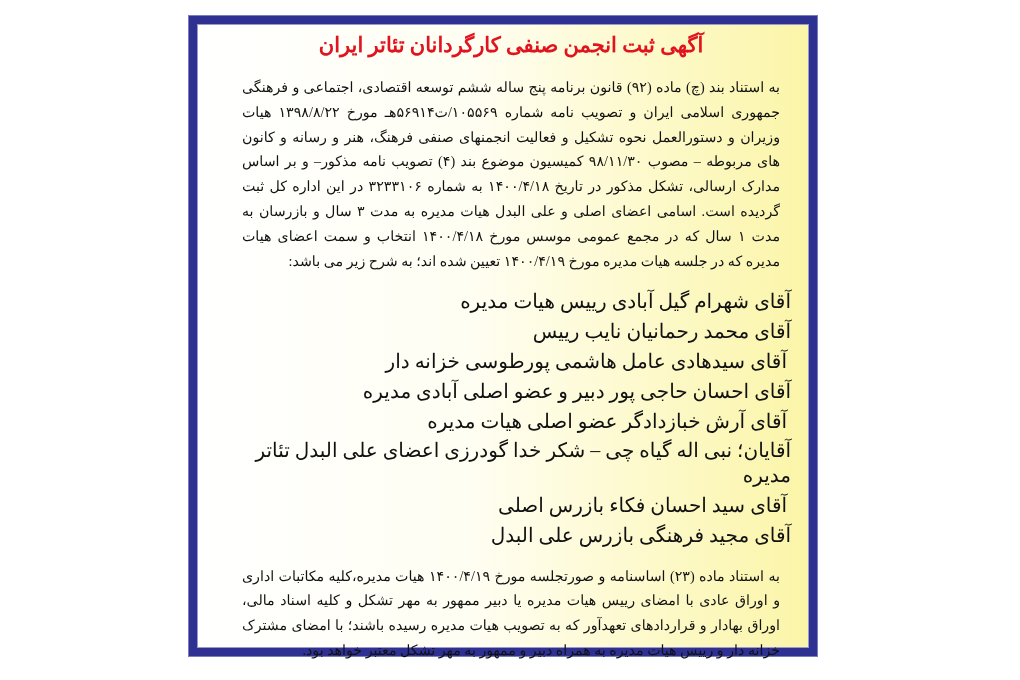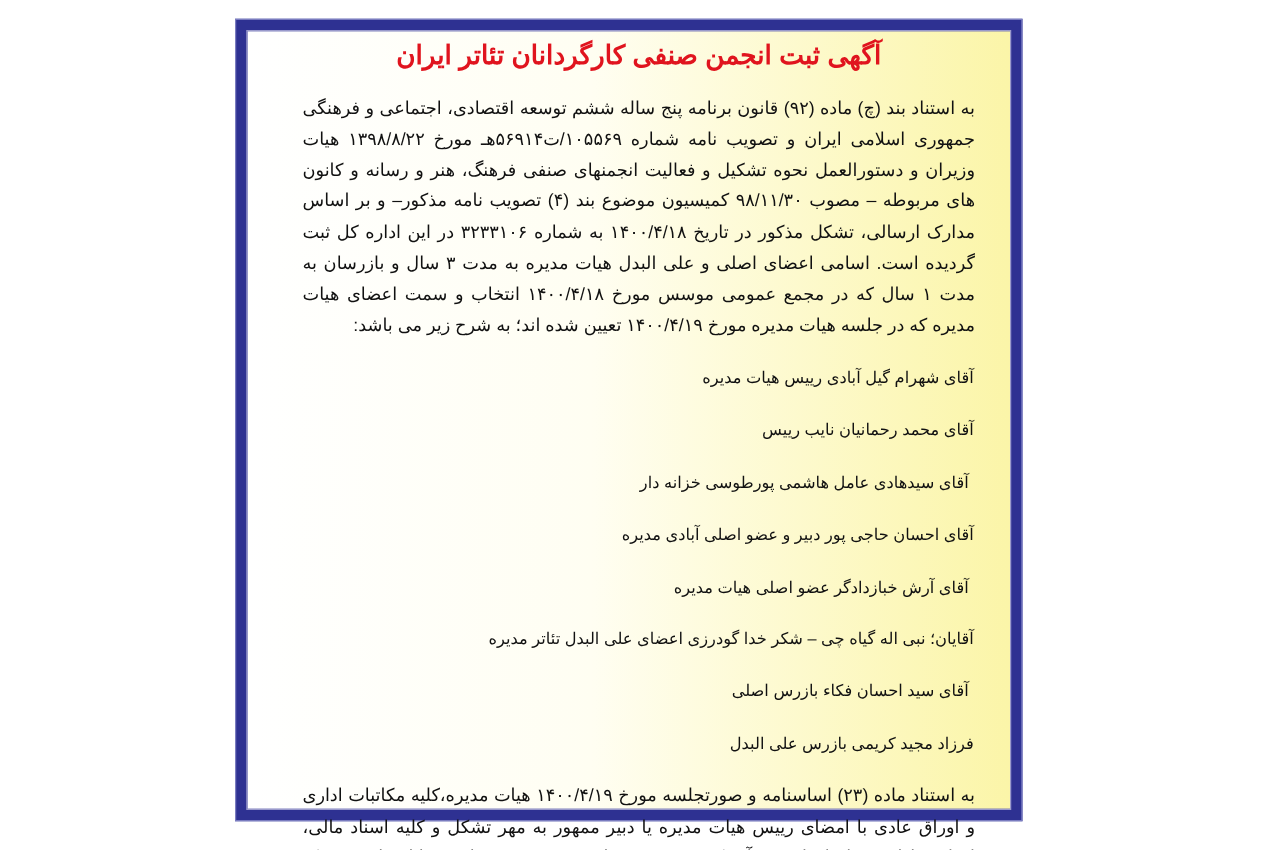--- a/index.html
+++ b/index.html
@@ -22,21 +22,21 @@
       padding: 8px;
     }
     .ad-inner {
       width: 100%;
       height: 100%;
       box-sizing: border-box;
       background: linear-gradient(to right, #ffffff 0%, #fffef2 45%, #fbf5a8 100%);
       border: 1px solid #9a9acc;
       direction: rtl;
       padding: 6px 12px 0 28px;
-      font-family: Liberation Sans, sans-serif;
+      font-family: Liberation Serif, serif;
       color: #111111;
     }
     .ad-title {
       text-align: center;
       color: #e0141e;
       font-weight: bold;
       font-size: 21px;
       line-height: 28px;
       margin: 0 0 1px 0;
     }
@@ -47,23 +47,23 @@
       text-align-last: right;
       margin: 16px;
       word-spacing: 0px;
     }
     .ad-list {
       list-style: none;
       margin: 0;
       padding: 0;
     }
     .ad-list li {
-      font-size: 13px;
+      font-size: 20px;
       line-height: 24.8px;
-      margin: 17px;
+      margin: 5px;
       padding: 0;
     }
     .ad-list li.indent {
       padding-right: 4px;
       text-align: right;
     }
     .ad-signature {
       color: #e6007e;
       font-weight: bold;
       font-size: 17px;
@@ -80,17 +80,17 @@
     <div class="ad-title">آگهی ثبت انجمن صنفی کارگردانان تئاتر ایران</div>
     <p class="ad-para">به استناد بند (چ) ماده (۹۲) قانون برنامه پنج ساله ششم توسعه اقتصادی، اجتماعی و فرهنگی جمهوری اسلامی ایران و تصویب نامه شماره ۱۰۵۵۶۹/ت۵۶۹۱۴هـ مورخ ۱۳۹۸/۸/۲۲ هیات وزیران و دستورالعمل نحوه تشکیل و فعالیت انجمنهای صنفی فرهنگ، هنر و رسانه و کانون های مربوطه – مصوب ۹۸/۱۱/۳۰ کمیسیون موضوع بند (۴) تصویب نامه مذکور– و بر اساس مدارک ارسالی، تشکل مذکور در تاریخ ۱۴۰۰/۴/۱۸ به شماره ۳۲۳۳۱۰۶ در این اداره کل ثبت گردیده است. اسامی اعضای اصلی و علی البدل هیات مدیره به مدت ۳ سال و بازرسان به مدت ۱ سال که در مجمع عمومی موسس مورخ ۱۴۰۰/۴/۱۸ انتخاب و سمت اعضای هیات مدیره که در جلسه هیات مدیره مورخ ۱۴۰۰/۴/۱۹ تعیین شده اند؛ به شرح زیر می باشد:</p>
     <ul class="ad-list">
       <li>آقای شهرام گیل آبادی رییس هیات مدیره</li>
       <li>آقای محمد رحمانیان نایب رییس</li>
       <li class="indent">آقای سیدهادی عامل هاشمی پورطوسی خزانه دار</li>
       <li>آقای احسان حاجی پور دبیر و عضو اصلی آبادی مدیره</li>
       <li class="indent">آقای آرش خبازدادگر عضو اصلی هیات مدیره</li>
       <li>آقایان؛ نبی اله گیاه چی – شکر خدا گودرزی اعضای علی البدل تئاتر مدیره</li>
       <li class="indent">آقای سید احسان فکاء بازرس اصلی</li>
-      <li>فرزاد مجید کریمی بازرس علی البدل</li>
+      <li>آقای مجید فرهنگی بازرس علی البدل</li>
     </ul>
     <p class="ad-para">به استناد ماده (۲۳) اساسنامه و صورتجلسه مورخ ۱۴۰۰/۴/۱۹ هیات مدیره،کلیه مکاتبات اداری و اوراق عادی با امضای رییس هیات مدیره یا دبیر ممهور به مهر تشکل و کلیه اسناد مالی، اوراق بهادار و قراردادهای تعهدآور که به تصویب هیات مدیره رسیده باشند؛ با امضای مشترک خزانه دار و رییس هیات مدیره به همراه دبیر و ممهور به مهر تشکل معتبر خواهد بود.</p>
   </div>
 </div>
 
 </body></html>

